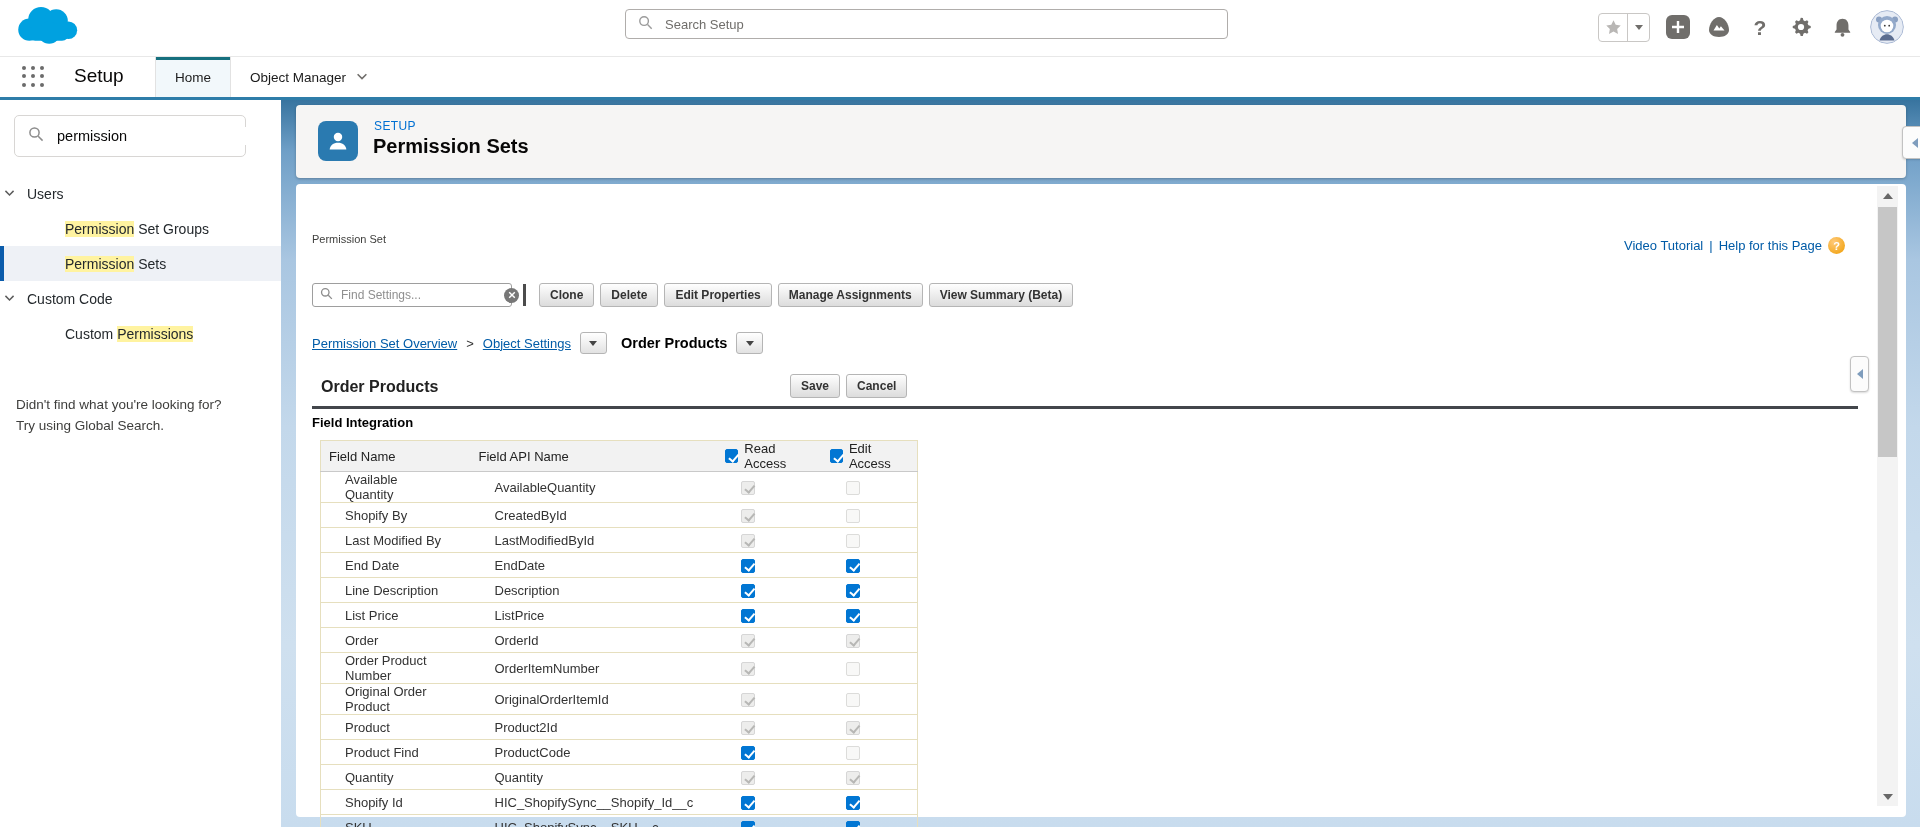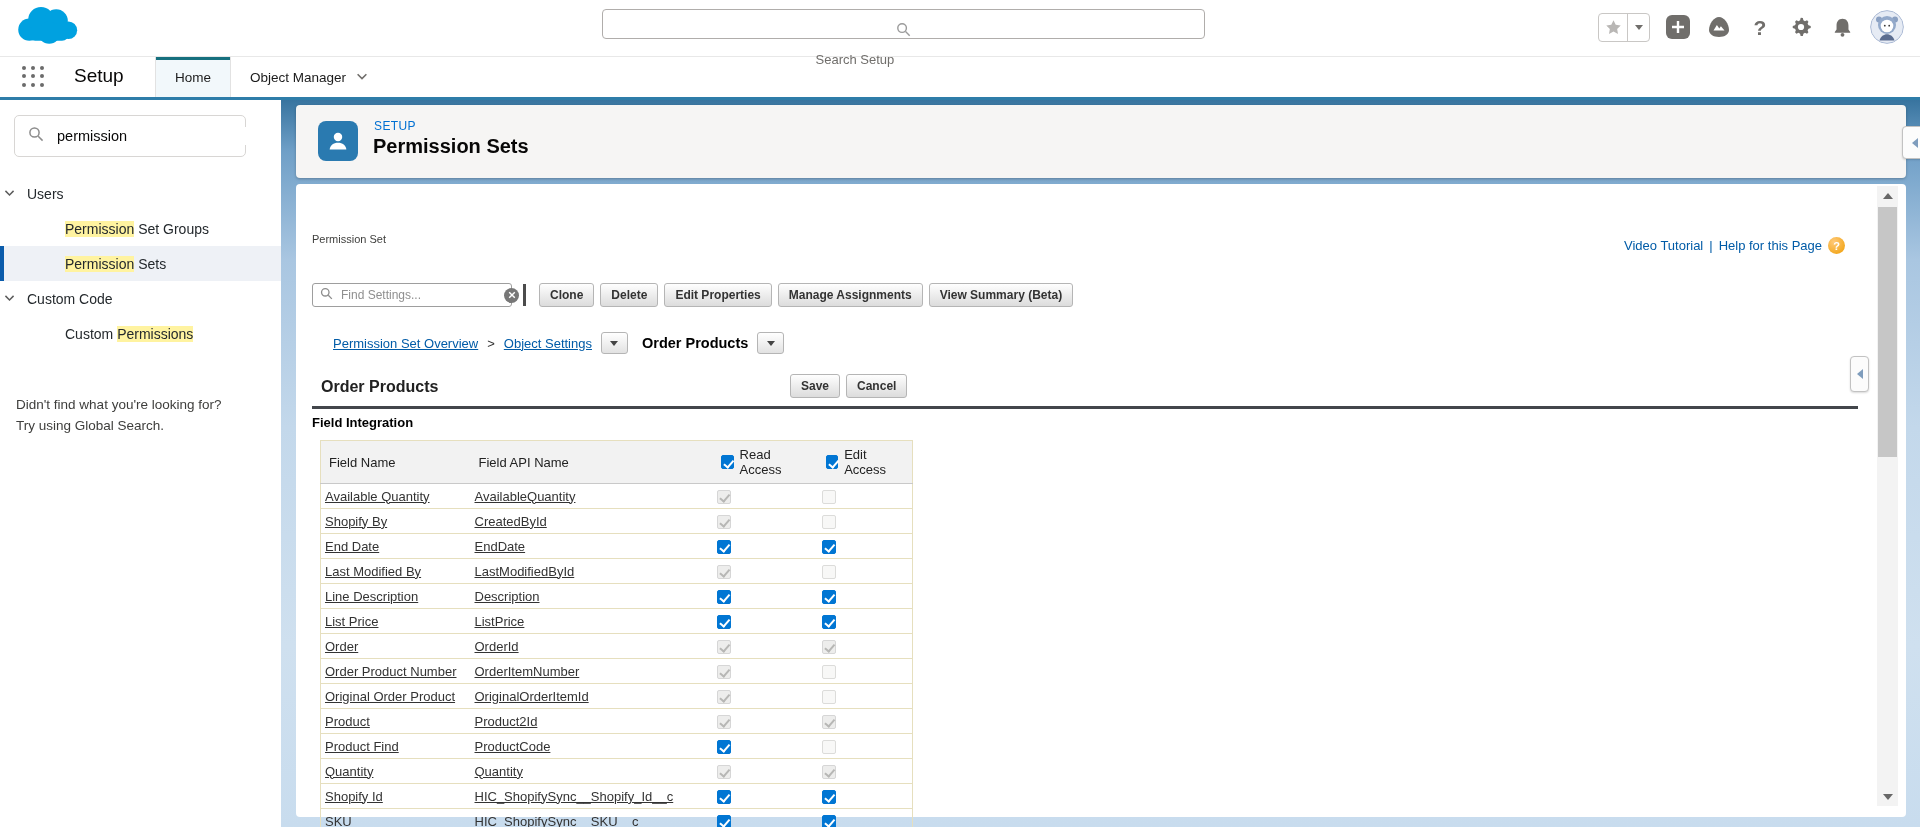--- a/index.html
+++ b/index.html
@@ -2,21 +2,21 @@
 <html><head>
 <meta charset="utf-8">
 <style>
   html,body{margin:0;padding:0;}
   body{font-family:"Liberation Sans",sans-serif;-webkit-font-smoothing:antialiased;}
   .screen{position:relative;width:1920px;height:827px;overflow:hidden;background:#fff;}
 
   
   .topbar{position:absolute;top:0;left:0;right:0;height:56px;background:#fff;border-bottom:1px solid #e8e8e8;z-index:30;}
   .logo{position:absolute;left:13px;top:2px;width:70px;height:48px;}
-  .global-search{position:absolute;left:602px;top:9px;width:603px;height:30px;border:1px solid #b0adab;border-radius:4px;display:flex;align-items:center;padding:12px 12px;gap:10px;background:#fff;box-sizing:border-box;flex-direction:column;}
+  .global-search{position:absolute;left:625px;top:9px;width:603px;height:30px;border:1px solid #b0adab;border-radius:4px;display:flex;align-items:center;padding:0 12px;gap:10px;background:#fff;box-sizing:border-box;}
   .global-search input{border:none;outline:none;flex:1;font-size:13px;color:#080707;font-family:inherit;background:transparent;}
   .global-search input::placeholder{color:#706e6b;}
   .topbar-right{position:absolute;right:16px;top:9px;height:36px;display:flex;align-items:center;gap:15px;}
   .fav-combo{display:flex;align-items:stretch;height:27px;border:1px solid #c9c7c5;border-radius:4px;overflow:hidden;background:#fff;}
   .fav-star{width:28px;display:flex;align-items:center;justify-content:center;cursor:pointer;}
   .fav-caret{width:21px;display:flex;align-items:center;justify-content:center;border-left:1px solid #c9c7c5;cursor:pointer;}
   .icon-btn{width:26px;height:26px;display:flex;align-items:center;justify-content:center;cursor:pointer;background:none;border:none;padding:0;}
   .help-q{font-size:21px;font-weight:bold;color:#706e6b;line-height:1;}
   .caret-tri{width:0;height:0;border-left:4px solid transparent;border-right:4px solid transparent;border-top:5px solid #706e6b;}
   .avatar{width:34px;height:34px;border-radius:50%;overflow:hidden;cursor:pointer;}
@@ -62,34 +62,34 @@
   .help-orange{width:17px;height:17px;border-radius:50%;background:radial-gradient(circle at 35% 30%,#ffc97a,#ef9d00);color:#fff;font-size:11px;font-weight:bold;display:flex;align-items:center;justify-content:center;cursor:pointer;}
   .entity-label{position:absolute;left:16px;top:49px;font-size:11px;color:#3e3e3c;}
   .entity-title{position:absolute;left:15px;top:62px;font-size:24px;color:#2b2826;}
   .toolbar{position:absolute;left:16px;top:98px;display:flex;align-items:center;gap:6px;height:26px;}
   .find-box{width:200px;height:24px;border:1px solid #9e9e9e;border-radius:3px;background:#fff;display:flex;align-items:center;gap:6px;padding:0 7px;box-sizing:border-box;}
   .find-box input{border:none;outline:none;flex:1;font-size:12px;color:#444;font-family:inherit;}
   .find-box input::placeholder{color:#8f8f8f;}
   .clear-btn{width:15px;height:15px;border-radius:50%;background:#777;display:flex;align-items:center;justify-content:center;cursor:pointer;flex:none;}
   .tb-sep{width:3px;height:22px;background:#4c4c4c;margin:0 7px 0 5px;}
   .btn{background:linear-gradient(#fefefe,#dcdcdc);border:1px solid #b5b5b5;border-radius:3px;font-size:12px;font-weight:bold;color:#333;height:24px;padding:0 10px;cursor:pointer;font-family:inherit;white-space:nowrap;}
-  .breadcrumb{position:absolute;left:16px;top:148px;display:flex;align-items:center;gap:9px;font-size:13px;margin-left:21px;}
+  .breadcrumb{position:absolute;left:16px;top:148px;display:flex;align-items:center;gap:9px;font-size:13px;}
   .breadcrumb a{color:#015ba7;text-decoration:underline;cursor:pointer;}
   .bc-chev{color:#333;}
   .bc-current{font-size:14.5px;font-weight:bold;color:#000;margin-left:5px;}
   .mini-dd{width:25px;height:20px;border:1px solid #b5b5b5;border-radius:3px;background:linear-gradient(#fff,#e2e2e2);display:flex;align-items:center;justify-content:center;cursor:pointer;}
   .mini-tri{width:0;height:0;border-left:4px solid transparent;border-right:4px solid transparent;border-top:5px solid #444;}
   .section-row{position:absolute;left:16px;top:190px;right:80px;height:26px;}
   .section-title{position:absolute;left:9px;top:4px;font-size:16px;font-weight:bold;color:#222;}
   .save-cancel{position:absolute;left:478px;top:0;display:flex;gap:6px;}
   .divider{position:absolute;left:16px;top:222px;width:1546px;height:3px;background:#43464b;}
   .table-title{position:absolute;left:16px;top:231px;font-size:13px;font-weight:bold;color:#000;}
   .fp-table{position:absolute;left:24px;top:256px;border-collapse:collapse;font-size:13px;color:#333;border:1px solid #e6dfbe;}
-  .fp-table th{height:26px;background:#f2f2f2;text-align:left;font-weight:normal;color:#222;padding:6px 8px;border-bottom:1px solid #c9c9c9;}
-  .fp-table td{height:24px;padding:0 4px;border-bottom:1px solid #e6dfbe;text-decoration:underline;}
+  .fp-table th{height:26px;background:#f2f2f2;text-align:left;font-weight:normal;color:#222;padding:0 8px;border-bottom:1px solid #c9c9c9;}
+  .fp-table td{height:24px;padding:0 24px;border-bottom:1px solid #e6dfbe;}
   .hdr-access{display:flex;align-items:center;gap:6px;}
   .checkbox{width:14px;height:14px;border-radius:2px;position:relative;display:inline-block;box-sizing:border-box;background:#fff;border:1px solid #a9a9a9;vertical-align:middle;}
   .cb-checked{background:#0176d3;border-color:#0176d3;}
   .cb-checked::after{content:'';position:absolute;left:4.5px;top:1.5px;width:3.5px;height:7.5px;border:solid #fff;border-width:0 2px 2px 0;transform:rotate(40deg);}
   .cb-disabled-checked{background:#ededec;border-color:#d6d6d6;}
   .cb-disabled-checked::after{content:'';position:absolute;left:4.5px;top:1.5px;width:3.5px;height:7.5px;border:solid #b7b7b5;border-width:0 2px 2px 0;transform:rotate(40deg);}
   .cb-disabled-unchecked{background:#f8f8f7;border-color:#dcdcda;}
 
   
   .vscroll{position:absolute;right:8px;top:2px;bottom:11px;width:21px;background:#f3f3f3;}
@@ -361,31 +361,31 @@
   </tr>
 
   <tr class="fp-row">
     <td class="c-field">Shopify By</td>
     <td class="c-api">CreatedById</td>
     <td><span class="checkbox cb-read cb-disabled-checked"></span></td>
     <td><span class="checkbox cb-edit cb-disabled-unchecked"></span></td>
   </tr>
 
   <tr class="fp-row">
+    <td class="c-field">Last Modified By</td>
+    <td class="c-api">LastModifiedById</td>
+    <td><span class="checkbox cb-read cb-disabled-checked"></span></td>
+    <td><span class="checkbox cb-edit cb-disabled-unchecked"></span></td>
+  </tr>
+
+  <tr class="fp-row">
     <td class="c-field">End Date</td>
     <td class="c-api">EndDate</td>
     <td><span class="checkbox cb-read cb-checked"></span></td>
     <td><span class="checkbox cb-edit cb-checked"></span></td>
-  </tr>
-
-  <tr class="fp-row">
-    <td class="c-field">Last Modified By</td>
-    <td class="c-api">LastModifiedById</td>
-    <td><span class="checkbox cb-read cb-disabled-checked"></span></td>
-    <td><span class="checkbox cb-edit cb-disabled-unchecked"></span></td>
   </tr>
 
   <tr class="fp-row">
     <td class="c-field">Line Description</td>
     <td class="c-api">Description</td>
     <td><span class="checkbox cb-read cb-checked"></span></td>
     <td><span class="checkbox cb-edit cb-checked"></span></td>
   </tr>
 
   <tr class="fp-row">

